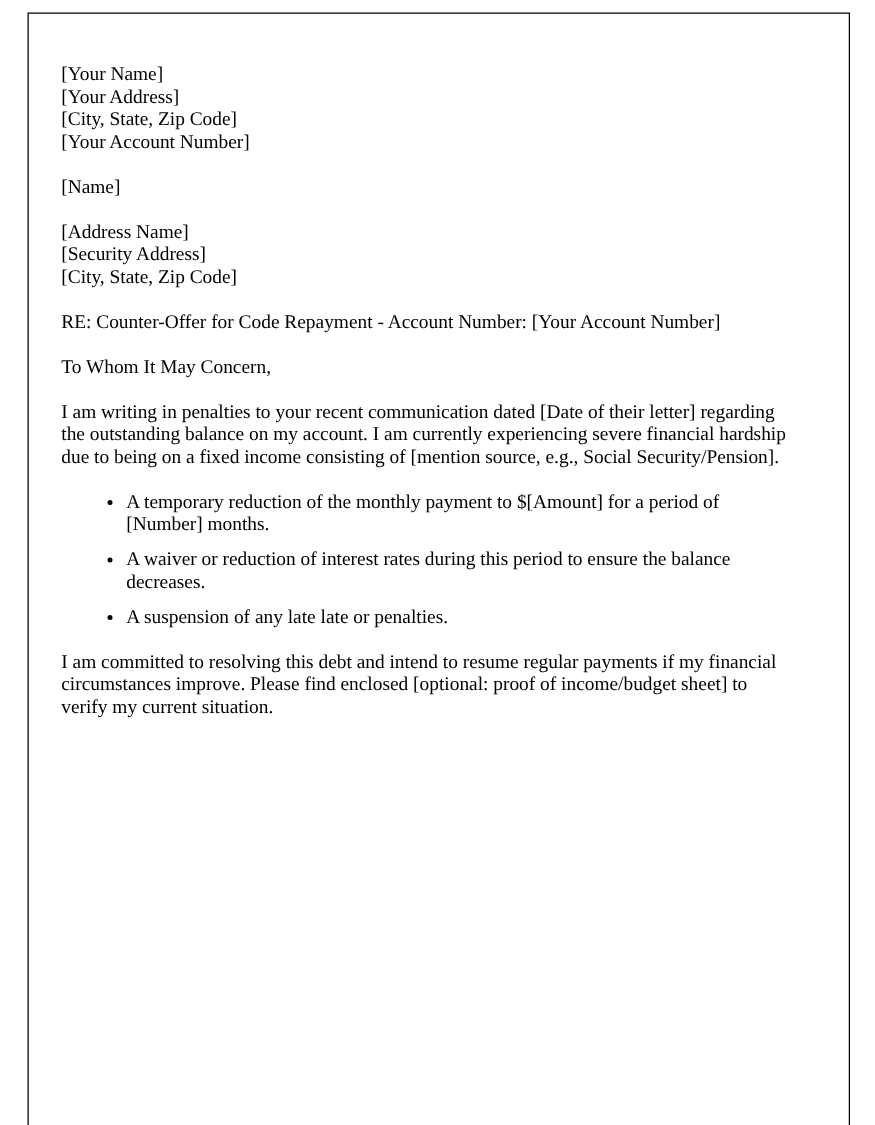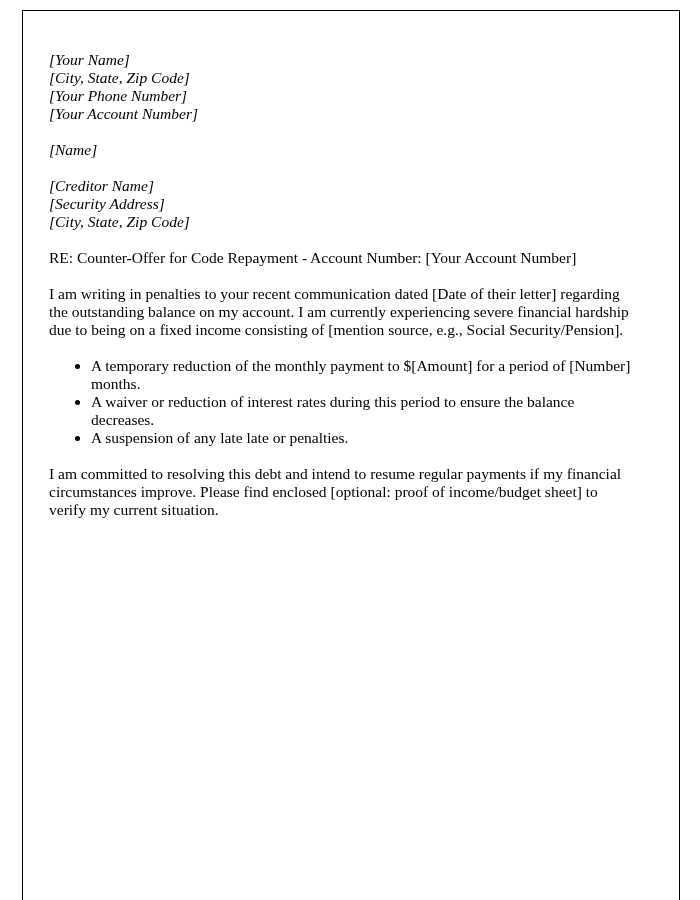--- a/index.html
+++ b/index.html
@@ -27,63 +27,63 @@
   }
   .letter {
     font-size: 15.5px;
     line-height: 18px;
   }
   .block {
     margin: 0 0 18px 0;
   }
   .line {
     display: block;
-    font-style: italic;
   }
   p.para {
     margin: 0 0 18px 0;
   }
   ul.terms-list {
     margin: 0 0 18px 0;
     padding: 0 0 0 42px;
     list-style-type: disc;
   }
   ul.terms-list li {
-    margin: 0;
+    margin: 10px;
     padding: 0;
   }
   .signoff {
     margin: 18px 0 0 0;
   }
 </style>
 </head>
 <body>
 
 <div class="page-frame">
   <div class="letter">
 
     <div class="block">
       <span class="line">[Your Name]</span>
+      <span class="line">[Your Address]</span>
       <span class="line">[City, State, Zip Code]</span>
-      <span class="line">[Your Phone Number]</span>
       <span class="line">[Your Account Number]</span>
     </div>
 
     <div class="block">
       <span class="line">[Name]</span>
     </div>
 
     <div class="block">
-      <span class="line">[Creditor Name]</span>
+      <span class="line">[Address Name]</span>
       <span class="line">[Security Address]</span>
       <span class="line">[City, State, Zip Code]</span>
     </div>
 
     <p class="para">RE: Counter-Offer for Code Repayment - Account Number: [Your Account Number]</p>
 
+    <p class="para">To Whom It May Concern,</p>
 
     <p class="para">I am writing in penalties to your recent communication dated [Date of their letter] regarding the outstanding balance on my account. I am currently experiencing severe financial hardship due to being on a fixed income consisting of [mention source, e.g., Social Security/Pension].</p>
 
 
 
     <ul class="terms-list">
       <li>A temporary reduction of the monthly payment to $[Amount] for a period of [Number] months.</li>
       <li>A waiver or reduction of interest rates during this period to ensure the balance decreases.</li>
       <li>A suspension of any late late or penalties.</li>
     </ul>

